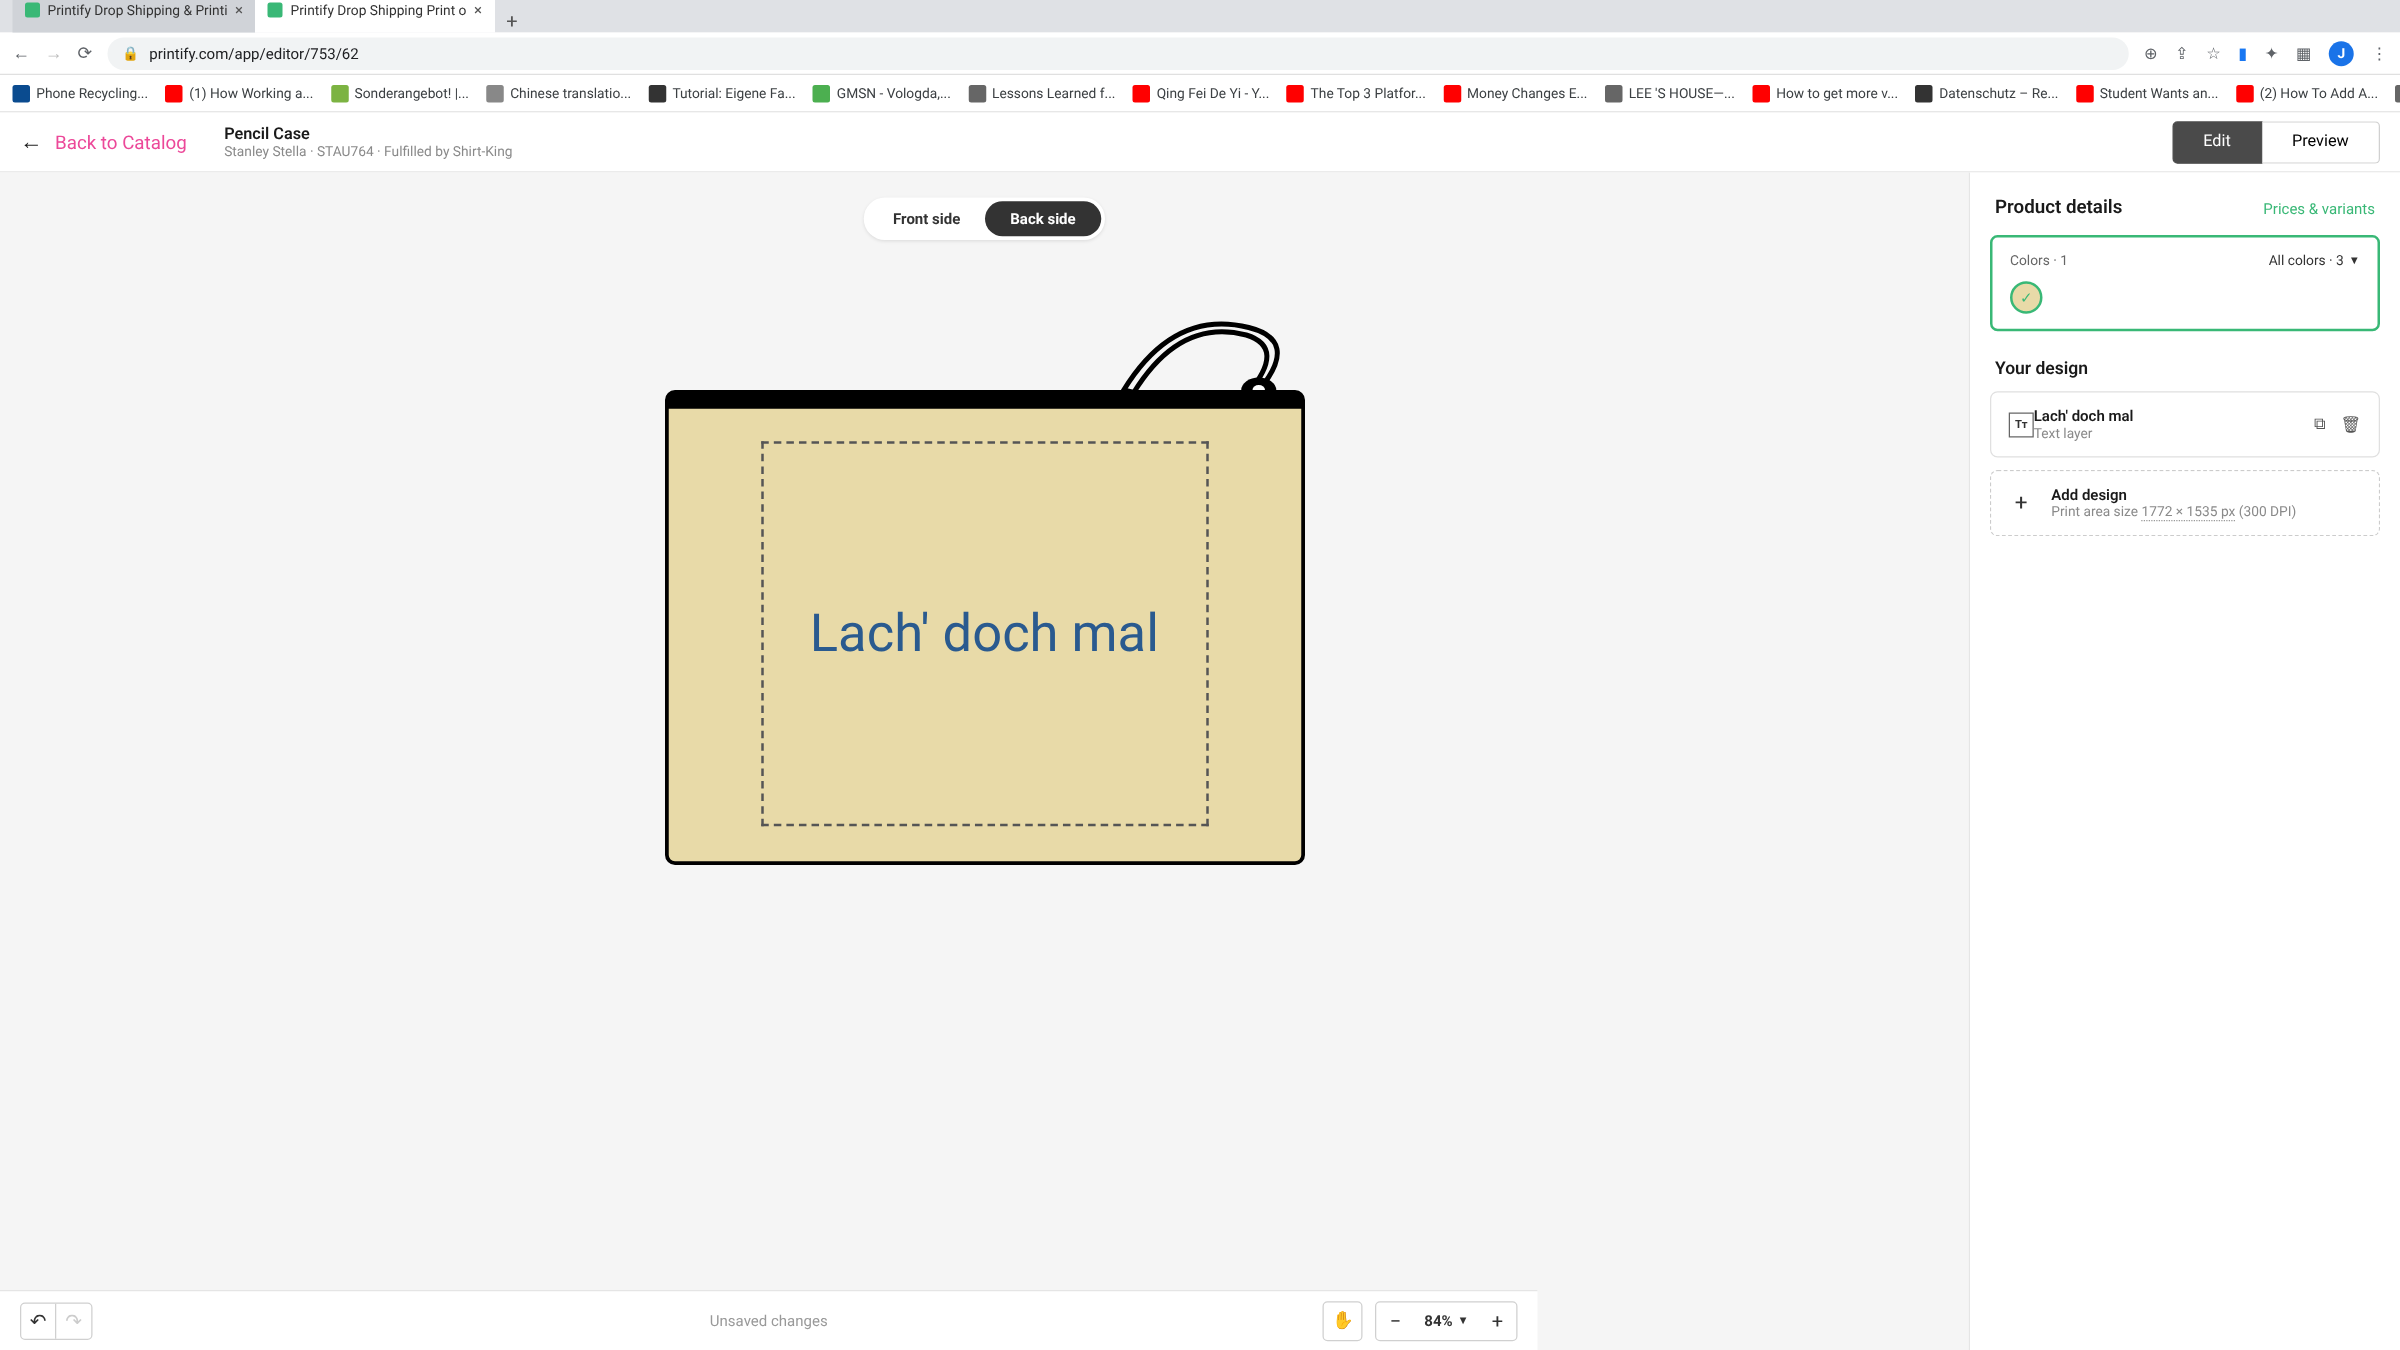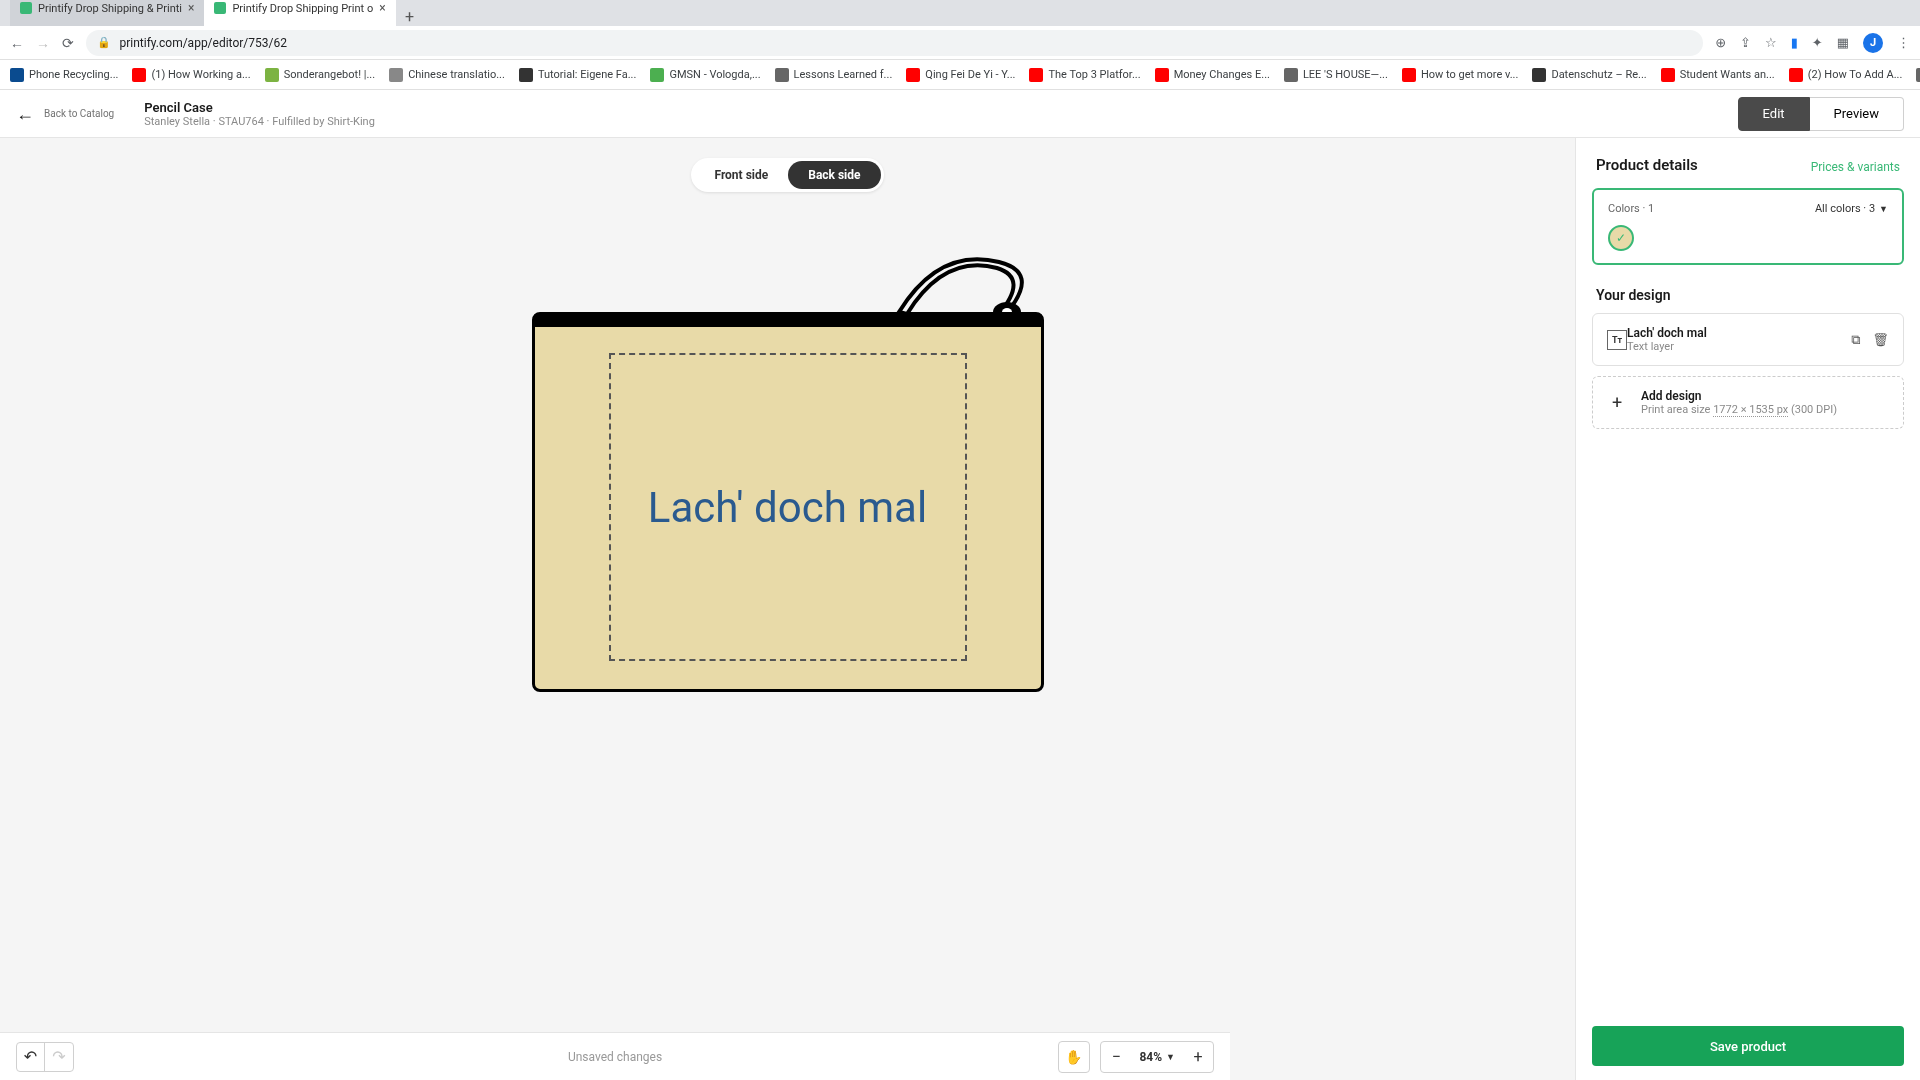--- a/index.html
+++ b/index.html
@@ -21,21 +21,21 @@
     .addr-right { display: flex; align-items: center; gap: 14px; color: #5f6368; font-size: 13px; }
     .avatar-small { width: 20px; height: 20px; border-radius: 50%; background: #1a73e8; color: #fff; display: flex; align-items: center; justify-content: center; font-size: 11px; font-weight: bold; }
 
     .bookmarks-bar { height: 30px; background: #fff; display: flex; align-items: center; padding: 0 10px; gap: 14px; font-size: 11px; color: #3c4043; border-bottom: 1px solid #e0e0e0; overflow: hidden; }
     .bm { display: flex; align-items: center; gap: 5px; white-space: nowrap; }
     .bm-icon { width: 14px; height: 14px; border-radius: 2px; flex-shrink: 0; }
 
     
     .app-header { height: 48px; background: #fff; display: flex; align-items: center; padding: 0 16px; border-bottom: 1px solid #e5e5e5; }
     .back-arrow { font-size: 18px; color: #1a1a1a; margin-right: 10px; }
-    .back-text { font-size: 10px; color: #737373; margin-right: 30px; }
+    .back-text { font-size: 15px; color: #ec4899; margin-right: 30px; }
     .product-title-block { display: flex; flex-direction: column; }
     .product-title { font-size: 13px; font-weight: 600; color: #1a1a1a; }
     .product-sub { font-size: 11px; color: #8a8a8a; }
     .header-right { margin-left: auto; display: flex; gap: 0; }
     .hbtn { padding: 0 24px; height: 34px; display: flex; align-items: center; font-size: 13px; border: 1px solid #d0d0d0; background: #fff; }
     .hbtn.active { background: #4a4a4a; color: #fff; border-color: #4a4a4a; }
     .hbtn:first-child { border-radius: 4px 0 0 4px; padding-left: 24px; }
     .hbtn:last-child { border-radius: 0 4px 4px 0; border-left: none; }
 
     
@@ -285,17 +285,14 @@
     <div class="add-design">
       <div class="add-icon">+</div>
       <div class="add-text">
         <div class="t1">Add design</div>
         <div class="t2">
           <span>Print area size </span><span class="dotted">1772 × 1535 px</span><span> (300 DPI)</span>
         </div>
       </div>
     </div>
 
-    <div class="save-btn">
-      <span>Save product</span>
-    </div>
   </div>
 </div>
 
 </body></html>

